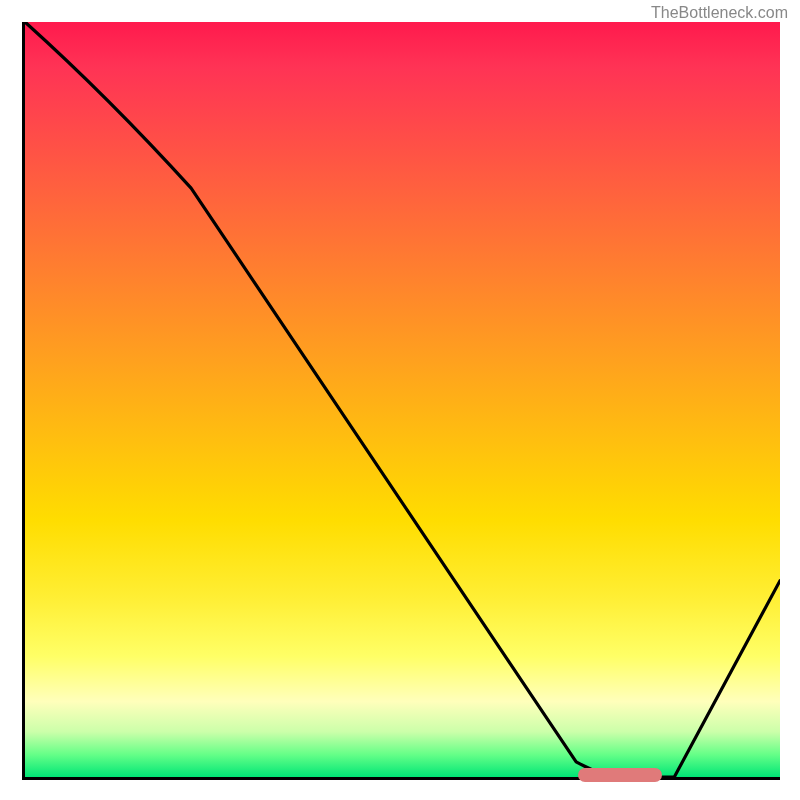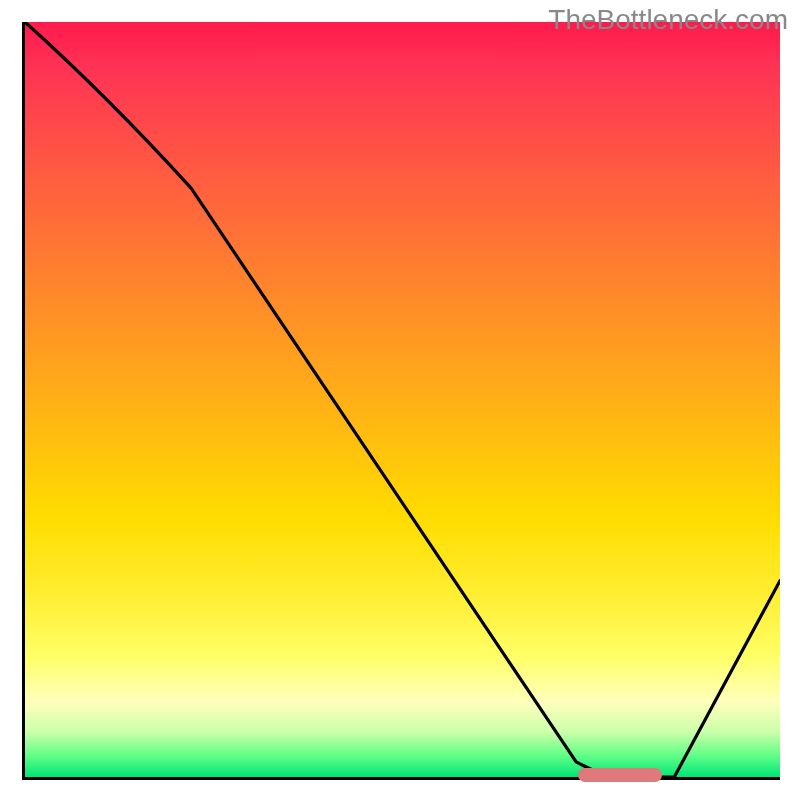--- a/index.html
+++ b/index.html
@@ -8,21 +8,21 @@
       height: 800px;
       background: #ffffff;
       position: relative;
       font-family: Arial, sans-serif;
     }
     .watermark {
       position: absolute;
       top: 4px;
       right: 12px;
       color: #888;
-      font-size: 28px;
+      font-size: 16px;
       font-weight: normal;
       z-index: 10;
     }
     .plot-area {
       position: absolute;
       left: 22px;
       top: 22px;
       width: 758px;
       height: 758px;
       border: 3px solid #000;

